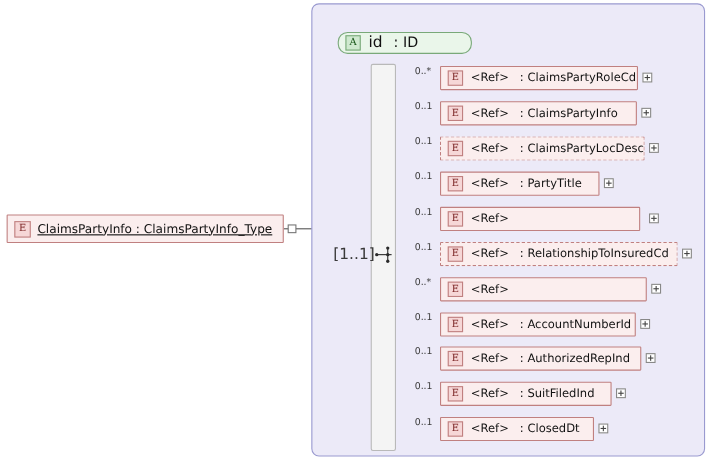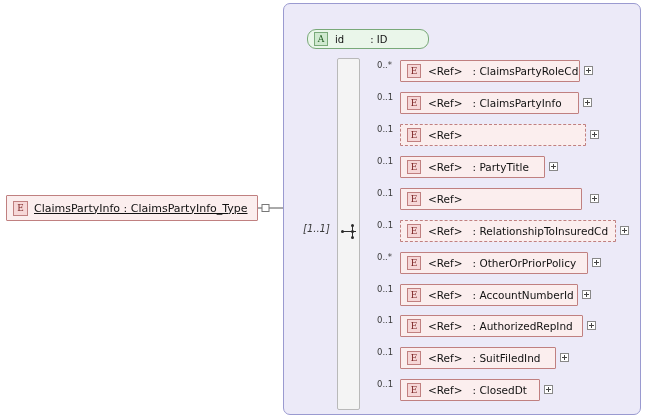--- a/index.html
+++ b/index.html
@@ -101,22 +101,22 @@
     border: 1px solid #79a979;
     background: #cfe9cf;
     color: #1d5a1d;
     font-size: 9px;
     line-height: 12px;
     text-align: center;
     font-family: "DejaVu Serif", serif;
     margin-right: 7px;
     flex: 0 0 auto;
   }
-  .attr-box .label { font-size: 10px; color: #111; white-space: nowrap; }
-  .attr-box .type  { font-size: 10px; color: #111; margin-left: 26px; white-space: nowrap; }
+  .attr-box .label { font-size: 14px; color: #111; white-space: nowrap; }
+  .attr-box .type  { font-size: 13px; color: #111; margin-left: 10px; white-space: nowrap; }
 
   
   .seq-box {
     box-sizing: border-box;
     border: 1px solid #b9b9b9;
     background: #f4f4f4;
     border-radius: 2px;
   }
   .seq-dots { position: absolute; }
   .seq-dots i {
@@ -186,23 +186,22 @@
 
   .occurs {
     position: absolute;
     font-size: 8.5px;
     color: #3a3a3a;
     white-space: nowrap;
     font-family: "DejaVu Sans", sans-serif;
   }
   .occurs-italic {
     position: absolute;
-    font-size: 10px;
+    font-size: 14px;
     color: #3a3a3a;
-    font-style: italic;
     white-space: nowrap;
   }
   svg.lines { position: absolute; left: 0; top: 0; width: 648px; height: 420px; pointer-events: none; }
 </style>
 </head>
 <body>
 
 <div id="canvas">
 
   <svg class="lines">
@@ -268,20 +267,21 @@
     <span class="badge">E</span>
     <span class="reftag">&lt;Ref&gt;</span>
     <span class="refname">: ClaimsPartyInfo</span>
   </div>
   <div class="plusbox" style="left:583px; top:98px;"></div>
   <div class="occurs" style="left:377px; top:92px;">0..1</div>
 
   <div class="ref-row dashed abs" style="left:400px; top:124px; width:186px;">
     <span class="badge">E</span>
     <span class="reftag">&lt;Ref&gt;</span>
+    <span class="refname">: ClaimsPartyLocDesc</span>
   </div>
   <div class="plusbox" style="left:590px; top:130px;"></div>
   <div class="occurs" style="left:377px; top:124px;">0..1</div>
 
   <div class="ref-row abs" style="left:400px; top:156px; width:145px;">
     <span class="badge">E</span>
     <span class="reftag">&lt;Ref&gt;</span>
     <span class="refname">: PartyTitle</span>
   </div>
   <div class="plusbox" style="left:549px; top:162px;"></div>
@@ -298,21 +298,20 @@
     <span class="badge">E</span>
     <span class="reftag">&lt;Ref&gt;</span>
     <span class="refname">: RelationshipToInsuredCd</span>
   </div>
   <div class="plusbox" style="left:620px; top:226px;"></div>
   <div class="occurs" style="left:377px; top:220px;">0..1</div>
 
   <div class="ref-row abs" style="left:400px; top:252px; width:188px;">
     <span class="badge">E</span>
     <span class="reftag">&lt;Ref&gt;</span>
-    <span class="refname">: OtherOrPriorPolicy</span>
   </div>
   <div class="plusbox" style="left:592px; top:258px;"></div>
   <div class="occurs" style="left:377px; top:252px;">0..*</div>
 
   <div class="ref-row abs" style="left:400px; top:284px; width:178px;">
     <span class="badge">E</span>
     <span class="reftag">&lt;Ref&gt;</span>
     <span class="refname">: AccountNumberId</span>
   </div>
   <div class="plusbox" style="left:582px; top:290px;"></div>

